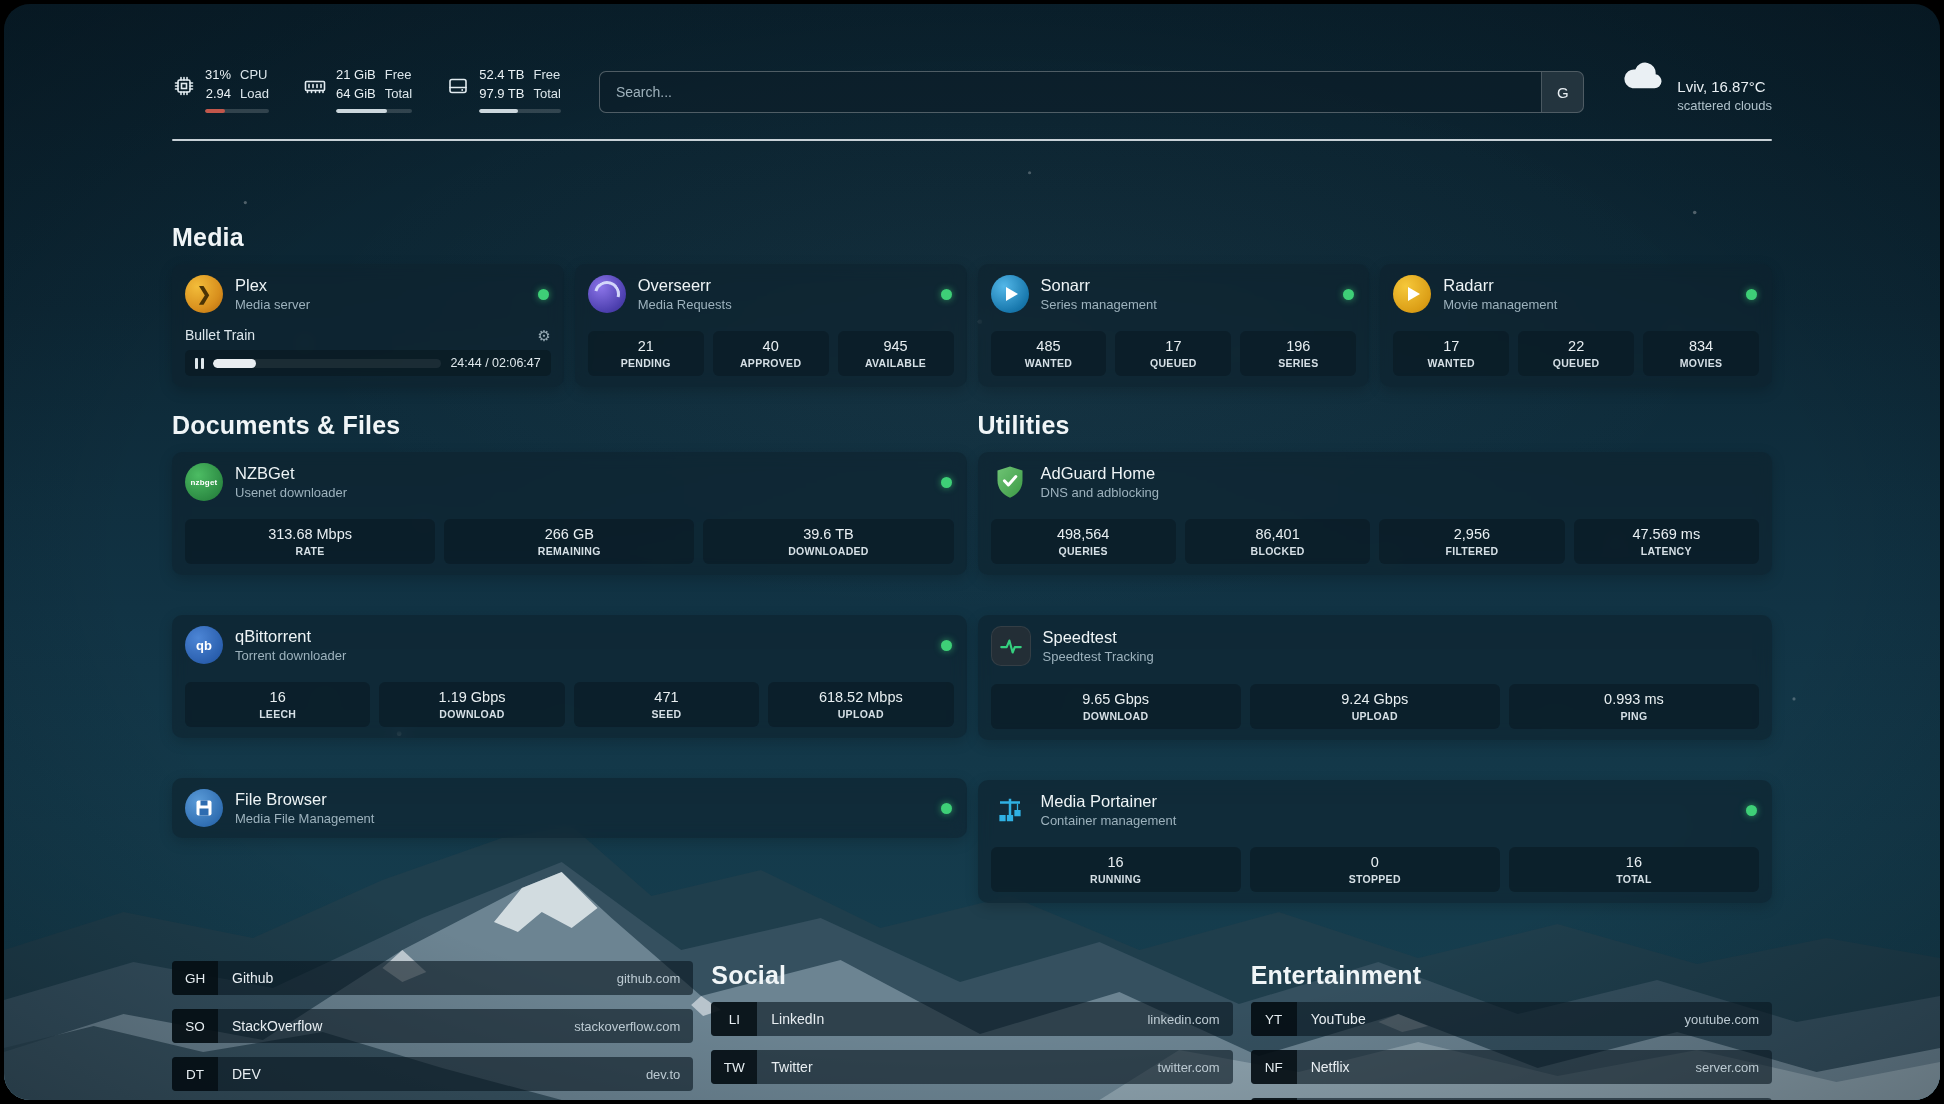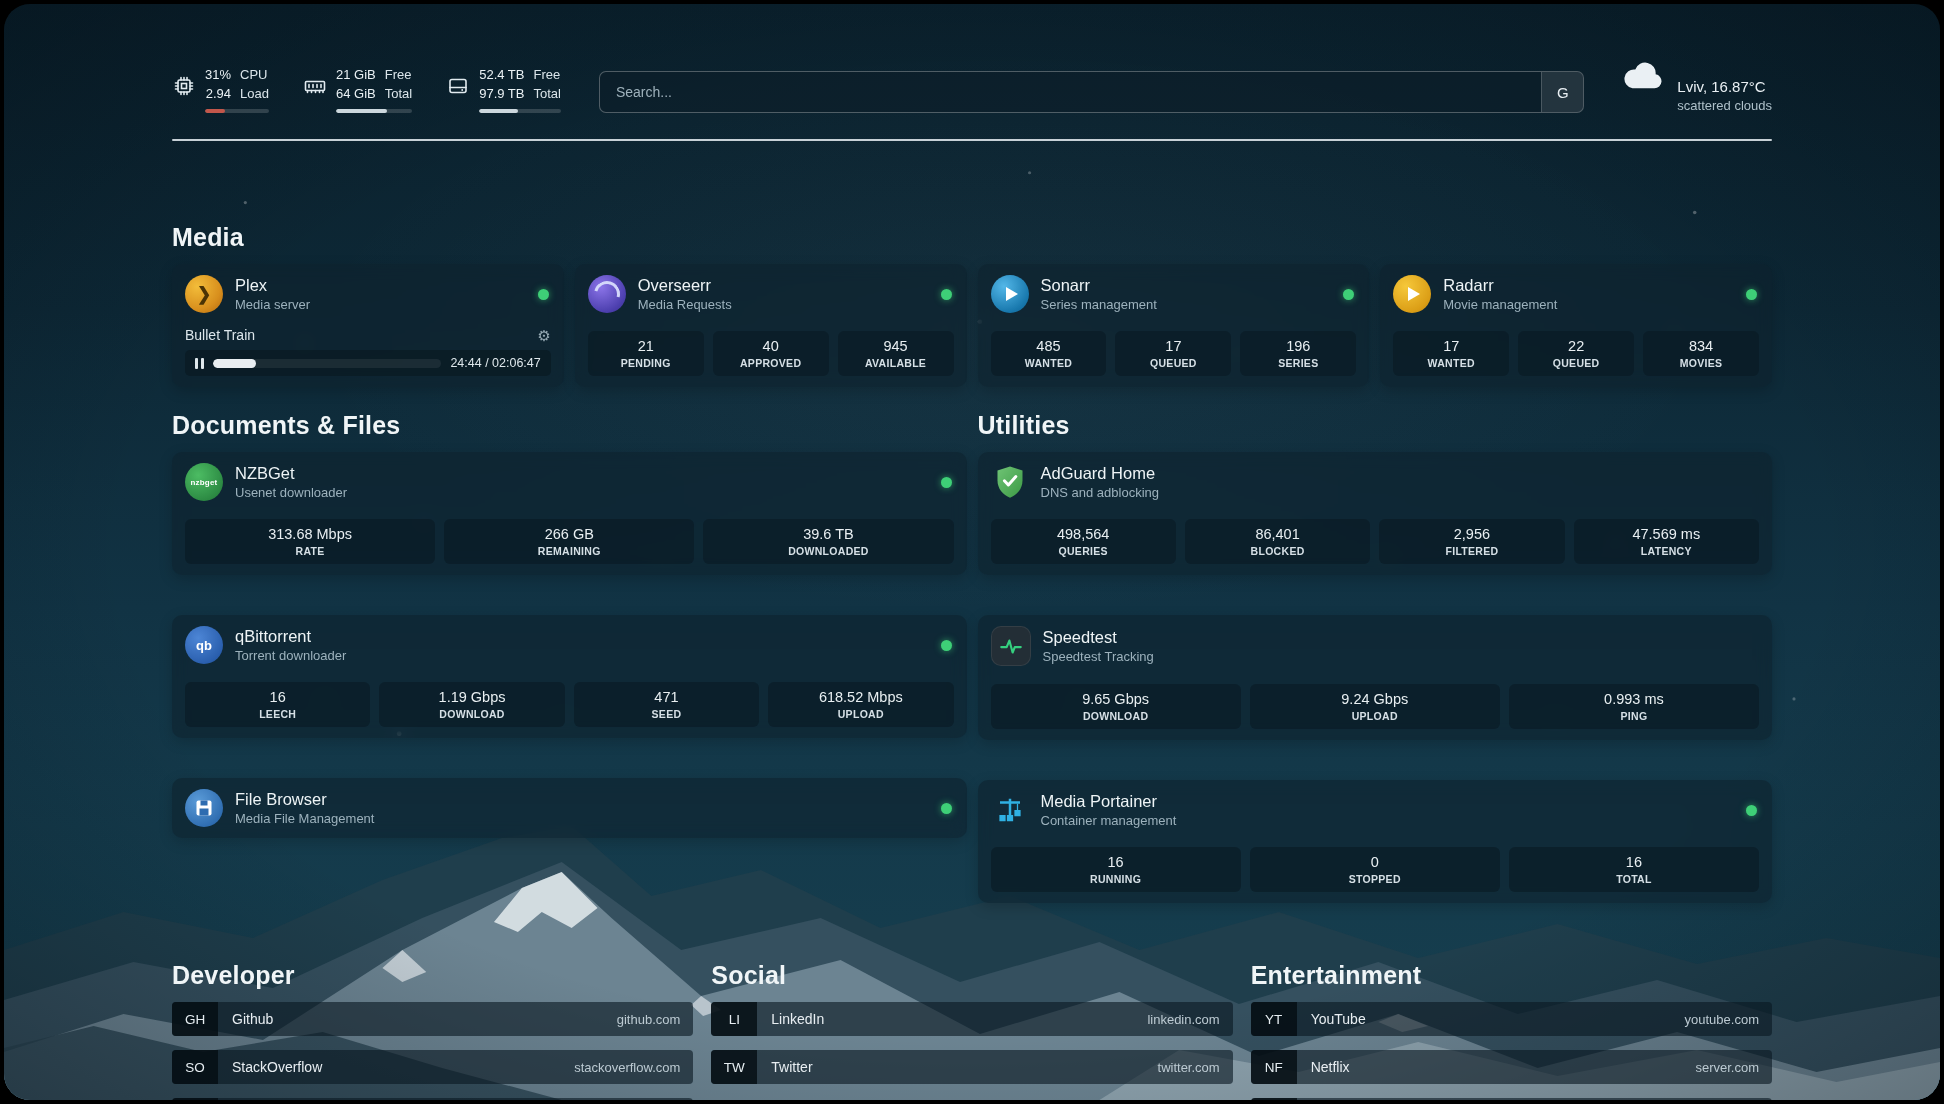--- a/index.html
+++ b/index.html
@@ -551,21 +551,20 @@
               </div>
             </div>
           </div>
         </div>
       </section>
     </div>
 
     <div class="bookmarks">
 
       <section>
-        <h2 class="sec-title">Developer</h2>
         <div class="bm-rows">
           <div class="bm-row">
             <span class="bm-abbr">GH</span>
             <span class="bm-name">Github</span>
             <span class="bm-url">github.com</span>
           </div>
           <div class="bm-row">
             <span class="bm-abbr">SO</span>
             <span class="bm-name">StackOverflow</span>
             <span class="bm-url">stackoverflow.com</span>

